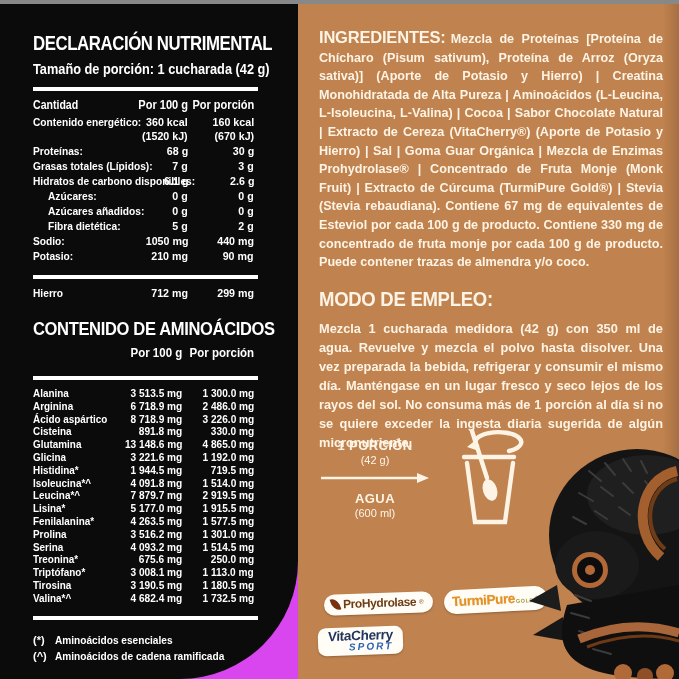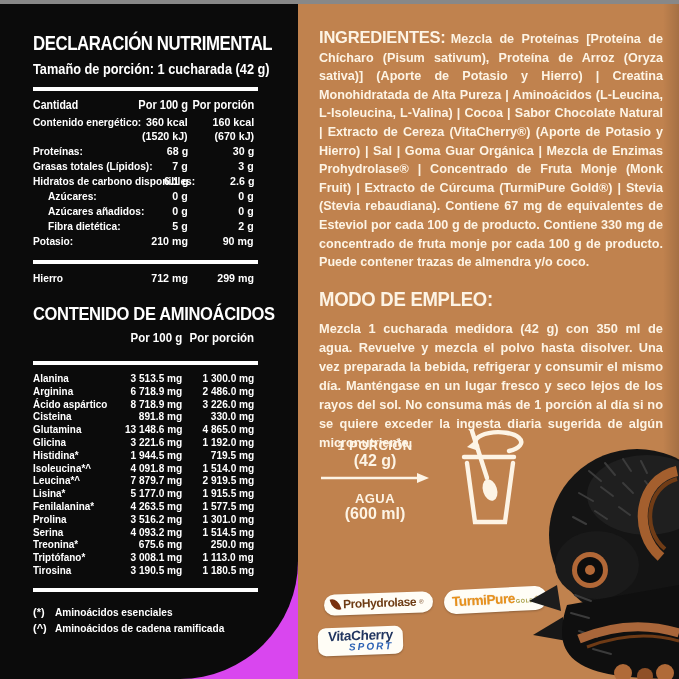--- a/index.html
+++ b/index.html
@@ -51,21 +51,21 @@
   .segs span.it{font-weight:600;}
   .segs span.bb{font-weight:800;}
   .usage-title{margin:15px 0 0 0;font-size:19.5px;font-weight:700;letter-spacing:-.3px;
                transform:scaleX(.95);transform-origin:0 50%;line-height:25px;}
   .usage{margin:7px 0 0 0;font-size:12.8px;line-height:19px;font-weight:700;text-align:justify;}
 
   
   .sgraphic{position:absolute;left:21px;top:428px;width:215px;height:100px;color:#fdf4e5;}
   .sg-left{position:absolute;left:0;top:6px;width:112px;text-align:center;}
   .sg-b1{font-size:13px;font-weight:800;letter-spacing:.4px;line-height:15px;}
-  .sg-b2{font-size:16px;font-weight:700;line-height:15px;}
+  .sg-b2{font-size:11px;font-weight:400;line-height:15px;}
   .sg-arrow{margin:4px 0 3px 0;}
   .sg-cup{position:absolute;left:128px;top:-6px;}
 
   
   .logos{position:absolute;left:18px;top:556px;width:260px;height:120px;}
   .logo{position:absolute;background:#fffdf6;border-radius:12px;display:flex;align-items:center;
         box-shadow:0 1px 2px rgba(0,0,0,.25);white-space:nowrap;}
   .logo-pro{left:8px;top:33px;padding:3px 9px 4px 7px;transform:rotate(-2deg);gap:3px;}
   .logo-pro .txt{font-size:12px;font-weight:800;color:#6e3c14;letter-spacing:-.4px;}
   .logo-pro sup{font-size:6px;color:#6e3c14;}
@@ -143,20 +143,25 @@
             <span class="v1">0 g</span>
             <span class="v2">0 g</span>
           </div>
 
           <div class="row ind">
             <span class="lbl">Fibra dietética:</span>
             <span class="v1">5 g</span>
             <span class="v2">2 g</span>
           </div>
 
+          <div class="row">
+            <span class="lbl">Sodio:</span>
+            <span class="v1">1050 mg</span>
+            <span class="v2">440 mg</span>
+          </div>
 
           <div class="row">
             <span class="lbl">Potasio:</span>
             <span class="v1">210 mg</span>
             <span class="v2">90 mg</span>
           </div>
         </div>
 
       <div class="bar mt"></div>
 
@@ -266,20 +271,25 @@
             <span class="a1">3 008.1 mg</span>
             <span class="a2">1 113.0 mg</span>
           </div>
 
           <div class="arow">
             <span class="an">Tirosina</span>
             <span class="a1">3 190.5 mg</span>
             <span class="a2">1 180.5 mg</span>
           </div>
 
+          <div class="arow">
+            <span class="an">Valina*^</span>
+            <span class="a1">4 682.4 mg</span>
+            <span class="a2">1 732.5 mg</span>
+          </div>
         </div>
 
       <div class="bar mt"></div>
 
       <div class="foot">
 
           <div class="fn">
             <span class="mk">(*)</span>
             <span class="tx">Aminoácidos esenciales</span>
           </div>

